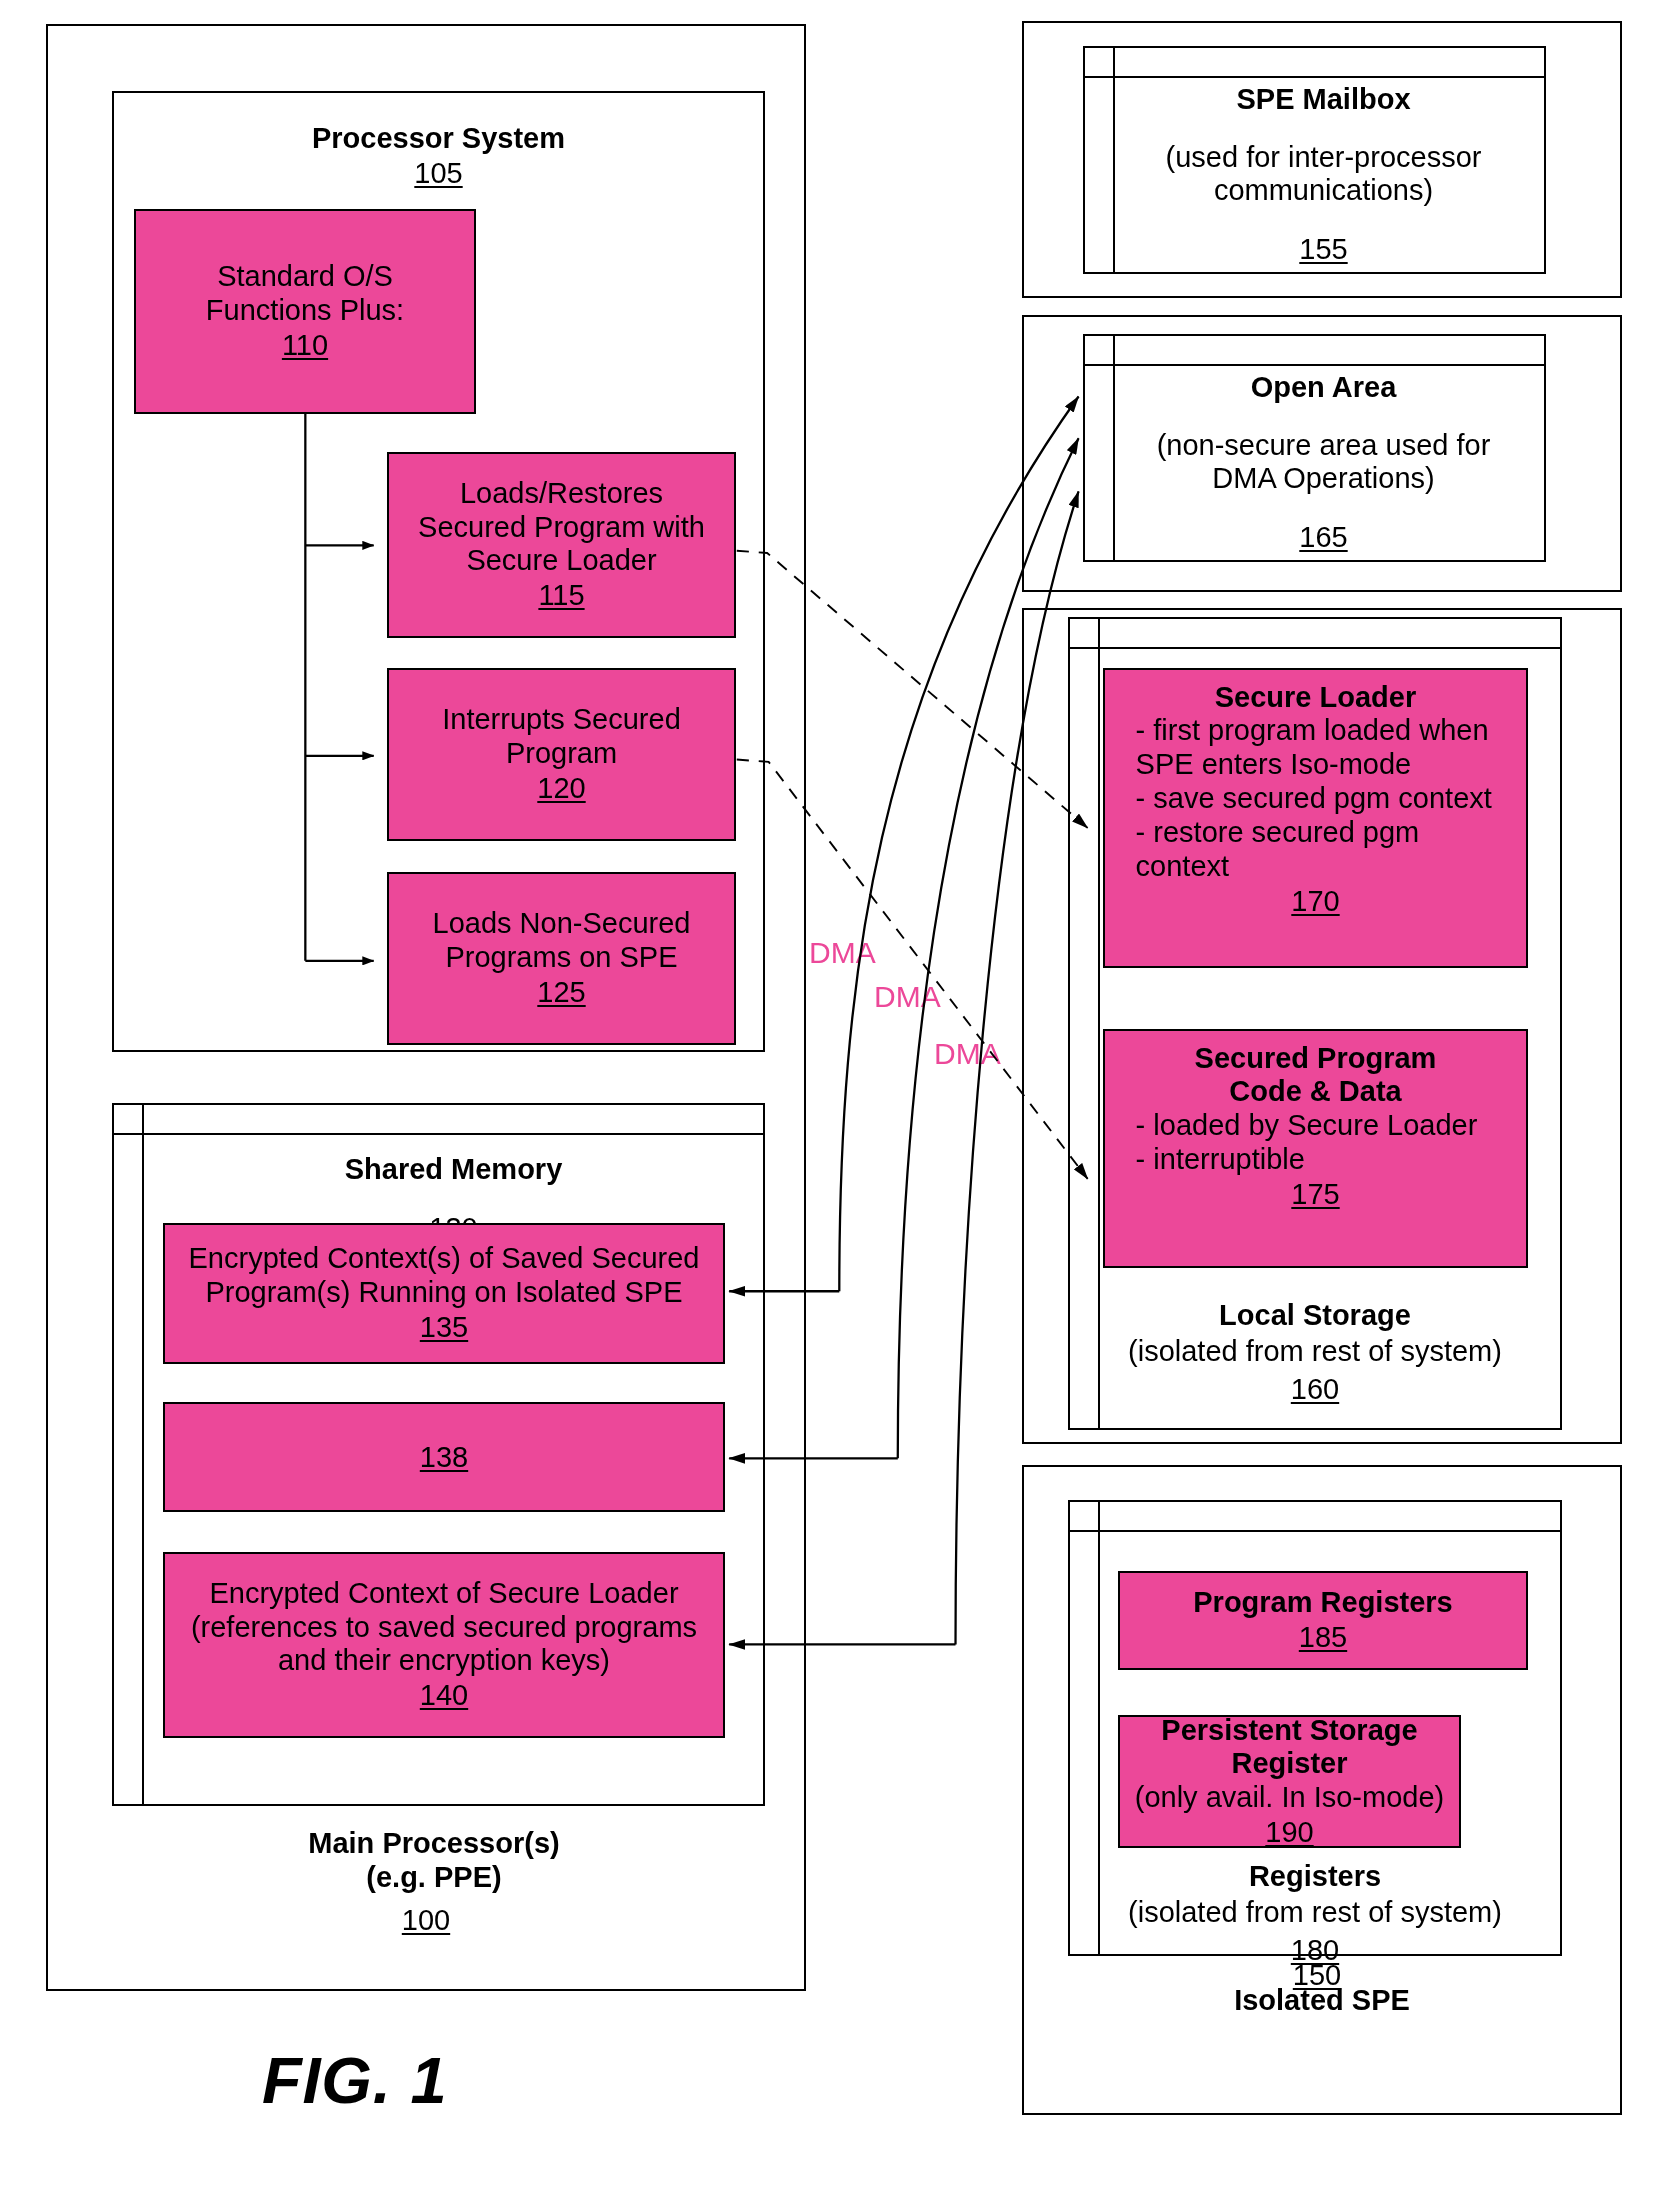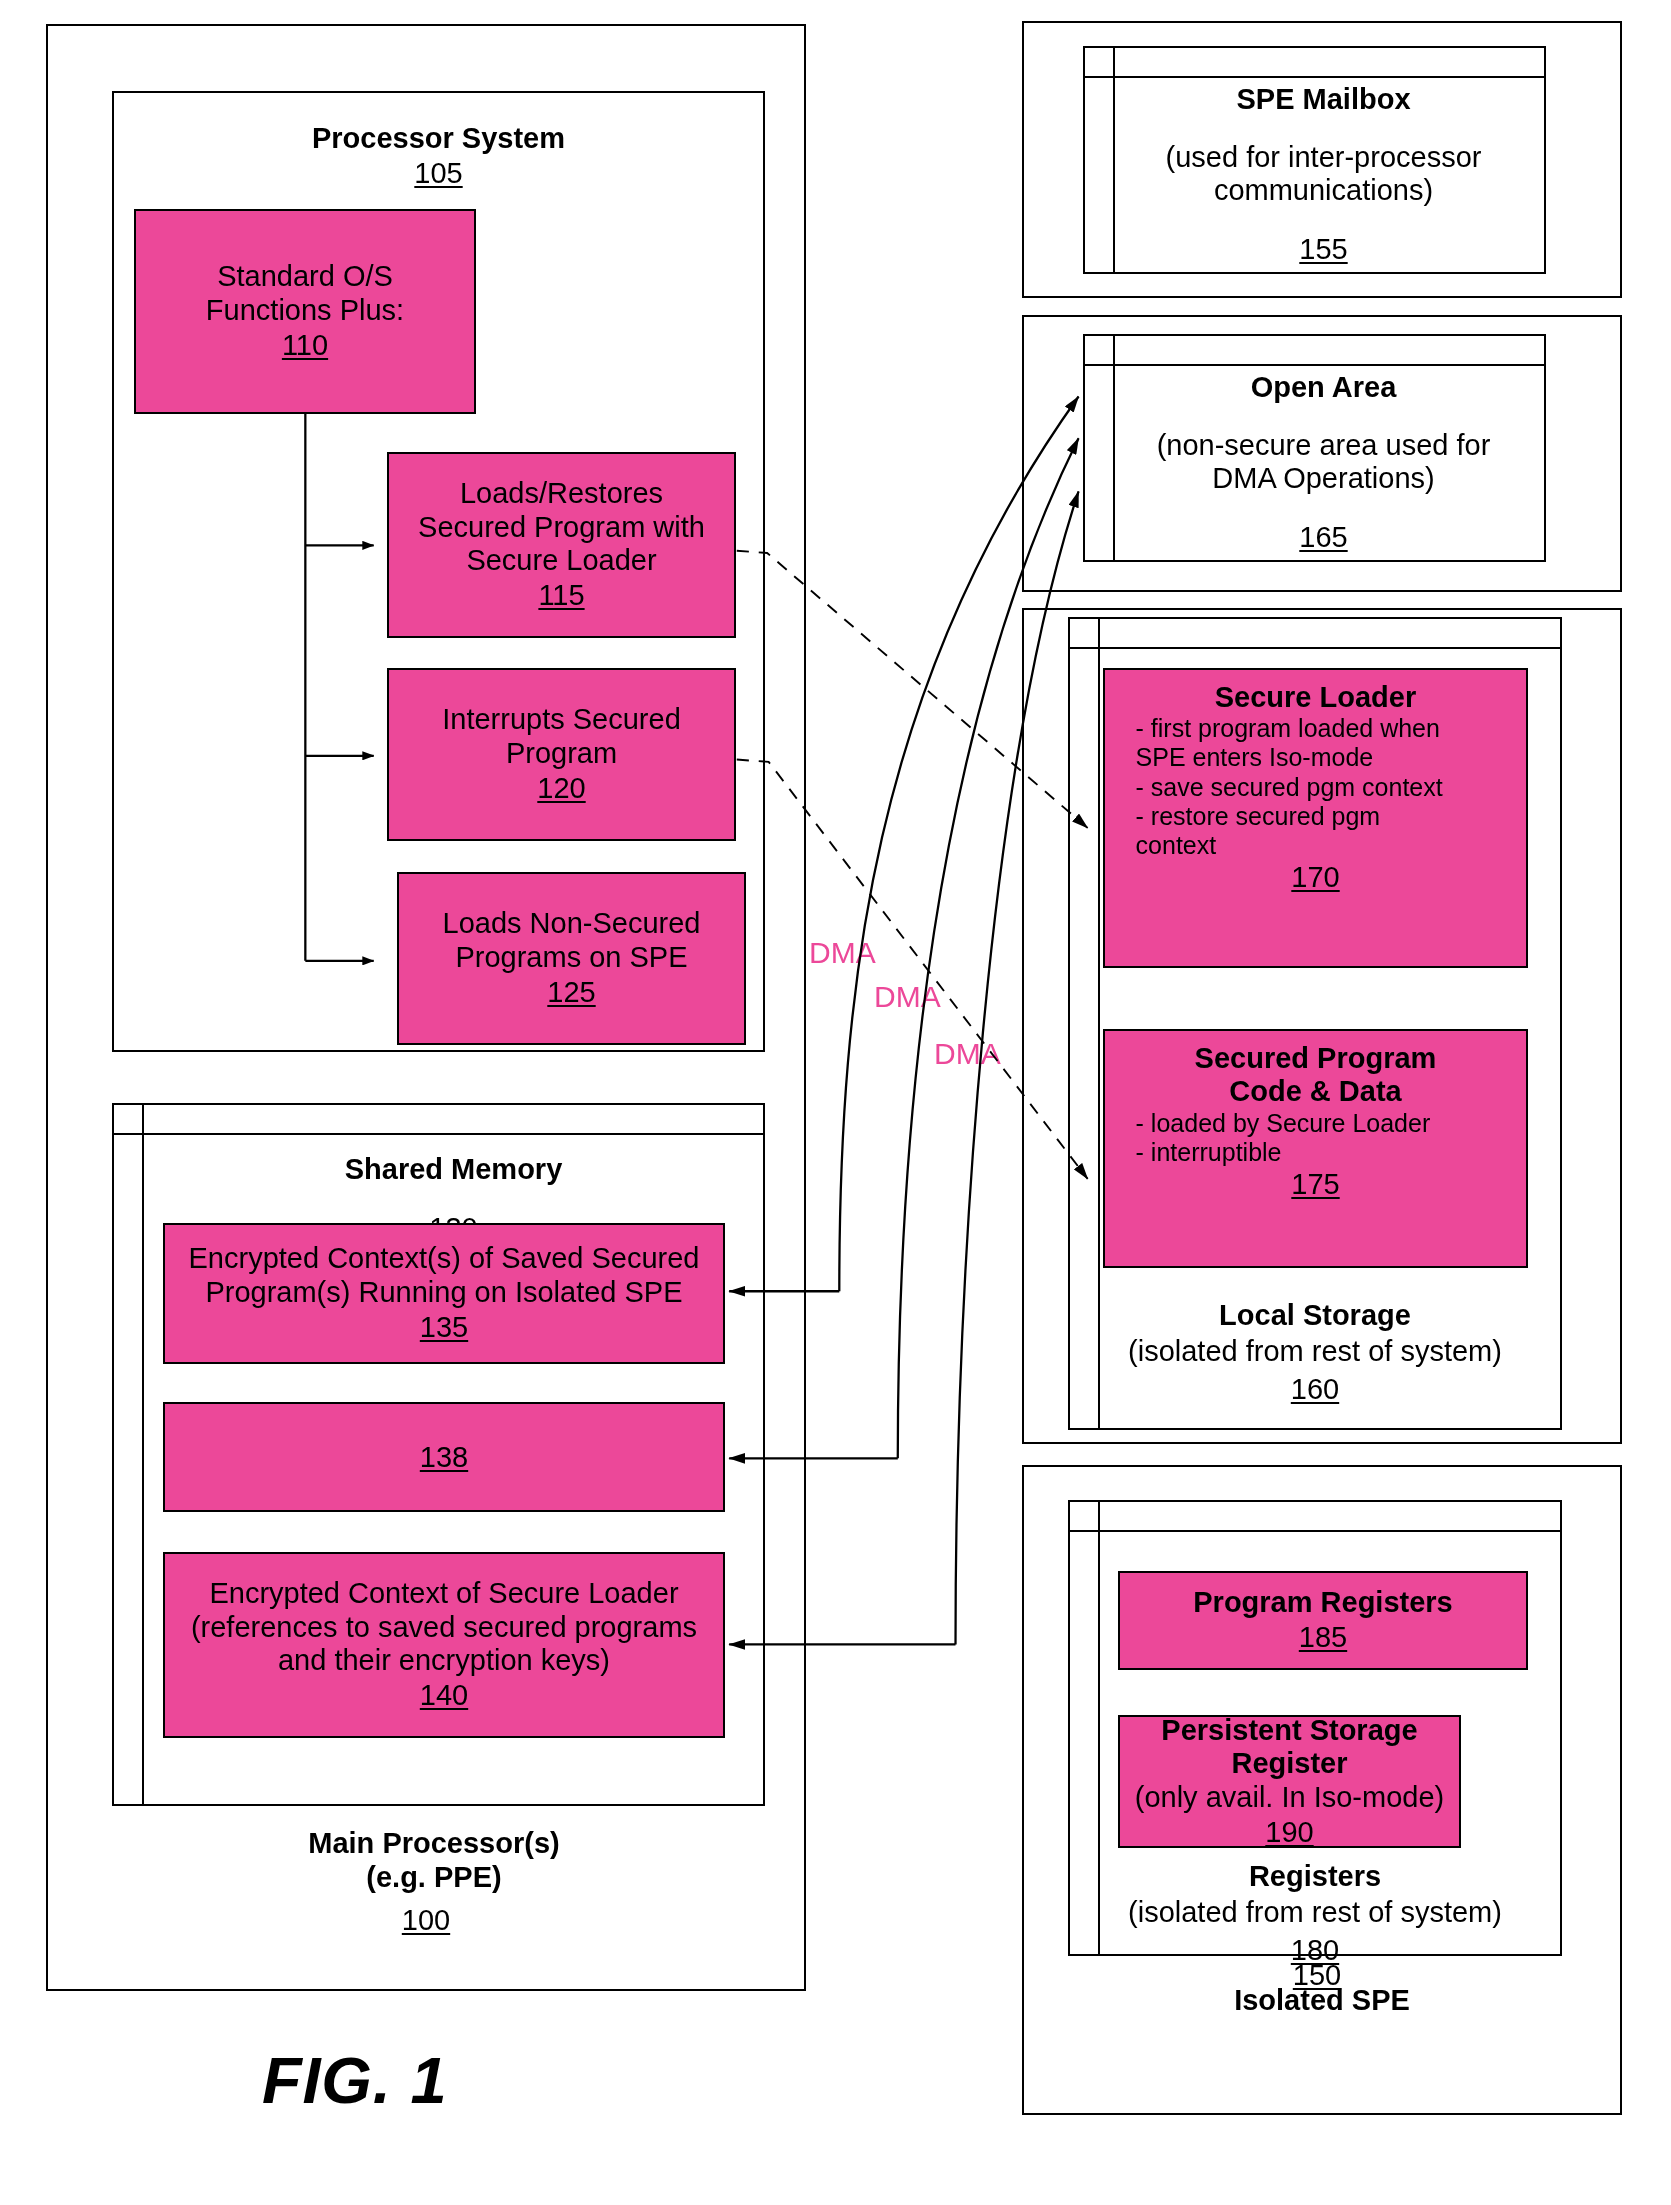--- a/index.html
+++ b/index.html
@@ -96,21 +96,21 @@
   }
   .num {
     font-size: 29px;
     line-height: 1.2;
     text-align: center;
     text-decoration: underline;
     text-underline-offset: 3px;
   }
   .bullets {
     font-weight: normal;
-    font-size: 25px;
+    font-size: 29px;
     line-height: 1.17;
     text-align: left;
     white-space: pre-line;
     align-self: flex-start;
     padding-left: 20px;
   }
   .dma-label {
     position: absolute;
     font-size: 30px;
     font-weight: normal;
@@ -157,21 +157,21 @@
 Secure Loader</div>
     <div class="num">115</div>
   </div>
 
   <div class="plain-box" style="left:387px; top:668px; width:349px; height:173px;">
     <div class="sub">Interrupts Secured
 Program</div>
     <div class="num">120</div>
   </div>
 
-  <div class="plain-box" style="left:397px; top:872px; width:349px; height:173px;">
+  <div class="plain-box" style="left:387px; top:872px; width:349px; height:173px;">
     <div class="sub">Loads Non-Secured
 Programs on SPE</div>
     <div class="num">125</div>
   </div>
 
   <div class="stack-frame" style="left:112px; top:1103px; width:653px; height:703px;">
     <div class="stack-inner" style="padding-top:18px;">
       <div class="ttl">Shared Memory</div>
       <div class="num">130</div>
     </div>

